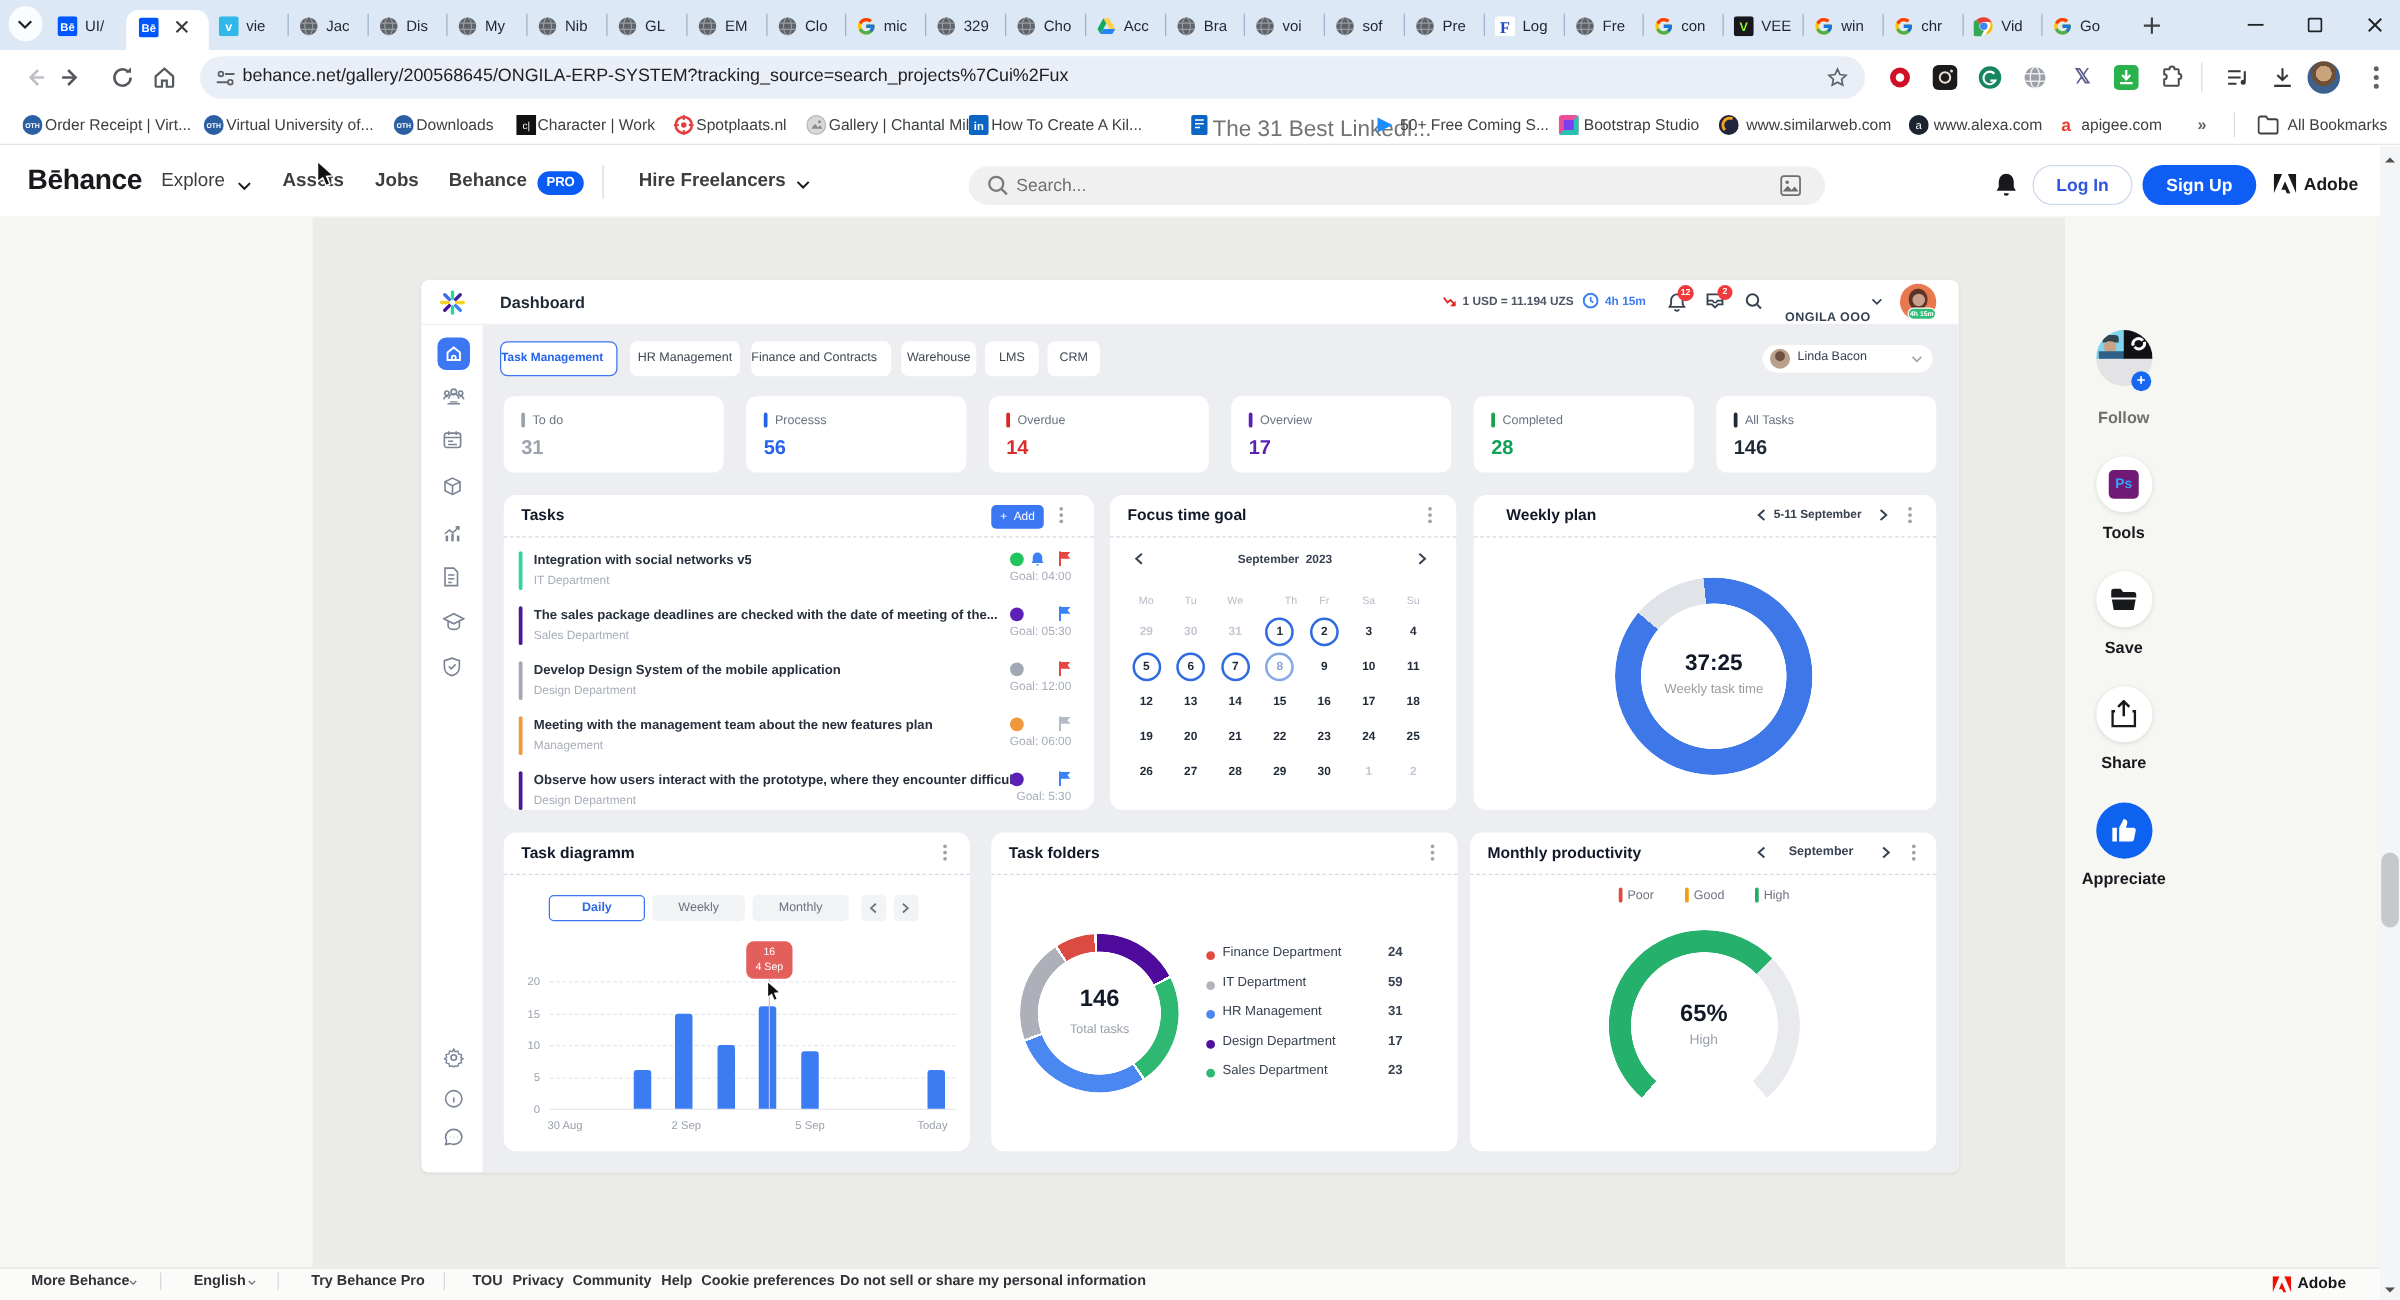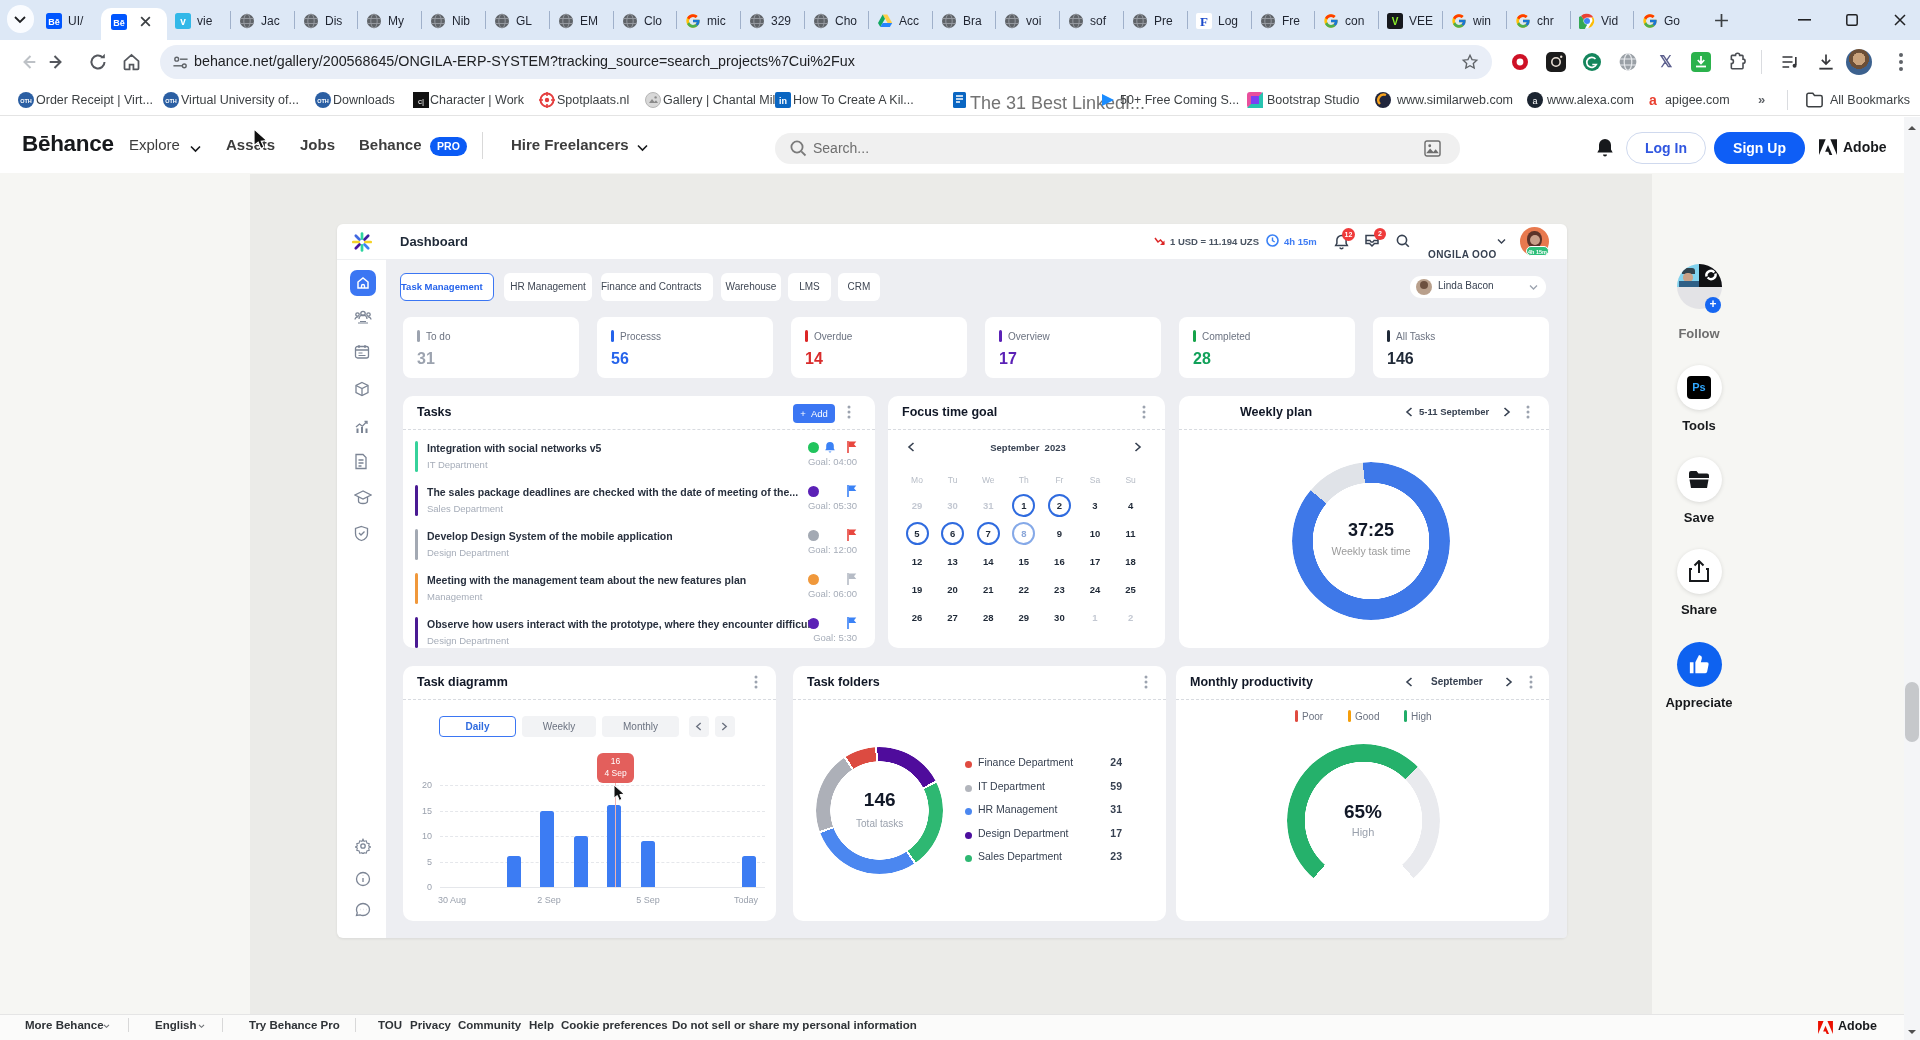--- a/index.html
+++ b/index.html
@@ -541,21 +541,21 @@
 <div class="a" style="left:2px;top:17px;width:21px;height:6px;background:#2e5f86"></div>
 <div class="a" style="left:22.5px;top:0;width:22.5px;height:23px;background:#101114"></div>
 <svg class="a" style="left:27px;top:3.5px" width="14" height="14" viewBox="0 0 14 14">
       <path d="M2.5 8.5a4.5 4.5 0 0 1 7.8-4M11.5 5.5a4.5 4.5 0 0 1-7.8 4" stroke="#fff" stroke-width="2.4" fill="none"></path>
     </svg>
 </div>
 <div class="a" style="left:1705px;top:297px;width:16px;height:16px;border-radius:50%;background:#1667f2;color:#fff;font-size:12px;text-align:center;line-height:15px;font-weight:bold">+</div>
 <div class="a" style="left:1639px;top:326px;width:120px;text-align:center;font-size:13px;font-weight:bold;color:#6e6e6e">Follow</div>
 
 <div class="a" style="left:1677px;top:365px;width:45px;height:45px;border-radius:50%;background:#fff;box-shadow:0 1px 4px rgba(0,0,0,0.12)"></div>
-<div class="a" style="left:1687px;top:376px;width:24px;height:23px;border-radius:4px;background:#000000;color:#31a8ff;font-size:11px;font-weight:bold;text-align:center;line-height:23px">Ps</div>
+<div class="a" style="left:1687px;top:376px;width:24px;height:23px;border-radius:4px;background:#701a75;color:#31a8ff;font-size:11px;font-weight:bold;text-align:center;line-height:23px">Ps</div>
 <div class="a" style="left:1639px;top:418px;width:120px;text-align:center;font-size:13px;font-weight:bold;color:#17191c">Tools</div>
 
 <div class="a" style="left:1677px;top:457px;width:45px;height:45px;border-radius:50%;background:#fff;box-shadow:0 1px 4px rgba(0,0,0,0.12)"></div>
 <svg class="a" style="left:1688px;top:470px" width="22" height="19" viewBox="0 0 22 19">
     <path d="M1 3a2 2 0 0 1 2-2h5.5l2 2.5H19a2 2 0 0 1 2 2V8H1z" fill="#17191c"></path>
     <path d="M1.5 9.5h19L19 18H3z" fill="#17191c"></path>
   </svg>
 <div class="a" style="left:1639px;top:510px;width:120px;text-align:center;font-size:13px;font-weight:bold;color:#17191c">Save</div>
 
 <div class="a" style="left:1677px;top:549px;width:45px;height:45px;border-radius:50%;background:#fff;box-shadow:0 1px 4px rgba(0,0,0,0.12)"></div>
@@ -864,21 +864,21 @@
   </div>
 <div class="a" style="left:1134.0px;top:442.0px">
     <svg width="8" height="10" viewBox="0 0 8 10">
       <path d="M1.5 1L6 5l-4.5 4" stroke="#374151" stroke-width="1.6" fill="none"></path>
     </svg>
   </div>
 <div class="a" style="left:938.0px;top:441.5px;width:180px;text-align:center;font-size:9.5px;font-weight:600;color:#374151">September&nbsp; 2023</div>
 <div class="a" style="left:903.0px;top:475.0px;width:28px;text-align:center;font-size:8.5px;color:#b6bcc6">Mo</div>
 <div class="a" style="left:938.6px;top:475.0px;width:28px;text-align:center;font-size:8.5px;color:#b6bcc6">Tu</div>
 <div class="a" style="left:974.2px;top:475.0px;width:28px;text-align:center;font-size:8.5px;color:#b6bcc6">We</div>
-<div class="a" style="left:1009.8px;top:475.0px;width:28px;text-align:center;font-size:8.5px;color:#b6bcc6">Th</div>
+<div class="a" style="left:1009.8px;top:475.0px;width:28px;text-align:right;font-size:8.5px;color:#b6bcc6">Th</div>
 <div class="a" style="left:1045.4px;top:475.0px;width:28px;text-align:center;font-size:8.5px;color:#b6bcc6">Fr</div>
 <div class="a" style="left:1081.0px;top:475.0px;width:28px;text-align:center;font-size:8.5px;color:#b6bcc6">Sa</div>
 <div class="a" style="left:1116.6px;top:475.0px;width:28px;text-align:center;font-size:8.5px;color:#b6bcc6">Su</div>
 <div class="a" style="left:903.0px;top:499.5px;width:28px;text-align:center;font-size:9.5px;font-weight:600;color:#c3c8d2">29</div>
 <div class="a" style="left:938.6px;top:499.5px;width:28px;text-align:center;font-size:9.5px;font-weight:600;color:#c3c8d2">30</div>
 <div class="a" style="left:974.2px;top:499.5px;width:28px;text-align:center;font-size:9.5px;font-weight:600;color:#c3c8d2">31</div>
 <div class="a" style="left:1012.3px;top:493.5px;width:23px;height:23px;border-radius:50%;border:2px solid #2f6bdf"></div>
 <div class="a" style="left:1009.8px;top:499.5px;width:28px;text-align:center;font-size:9.5px;font-weight:600;color:#1f2937">1</div>
 <div class="a" style="left:1047.9px;top:493.5px;width:23px;height:23px;border-radius:50%;border:2px solid #2f6bdf"></div>
 <div class="a" style="left:1045.4px;top:499.5px;width:28px;text-align:center;font-size:9.5px;font-weight:600;color:#1f2937">2</div>
@@ -910,21 +910,21 @@
 <div class="a" style="left:1081.0px;top:583.5px;width:28px;text-align:center;font-size:9.5px;font-weight:600;color:#1f2937">24</div>
 <div class="a" style="left:1116.6px;top:583.5px;width:28px;text-align:center;font-size:9.5px;font-weight:600;color:#1f2937">25</div>
 <div class="a" style="left:903.0px;top:611.5px;width:28px;text-align:center;font-size:9.5px;font-weight:600;color:#1f2937">26</div>
 <div class="a" style="left:938.6px;top:611.5px;width:28px;text-align:center;font-size:9.5px;font-weight:600;color:#1f2937">27</div>
 <div class="a" style="left:974.2px;top:611.5px;width:28px;text-align:center;font-size:9.5px;font-weight:600;color:#1f2937">28</div>
 <div class="a" style="left:1009.8px;top:611.5px;width:28px;text-align:center;font-size:9.5px;font-weight:600;color:#1f2937">29</div>
 <div class="a" style="left:1045.4px;top:611.5px;width:28px;text-align:center;font-size:9.5px;font-weight:600;color:#1f2937">30</div>
 <div class="a" style="left:1081.0px;top:611.5px;width:28px;text-align:center;font-size:9.5px;font-weight:600;color:#c3c8d2">1</div>
 <div class="a" style="left:1116.6px;top:611.5px;width:28px;text-align:center;font-size:9.5px;font-weight:600;color:#c3c8d2">2</div>
 <div class="a" style="left:1179.0px;top:396.0px;width:370px;height:252px;background:#fff;border-radius:10px;overflow:hidden"></div>
-<div class="a" style="left:1240px;top:405.0px;font-size:12.5px;font-weight:bold;color:#111827">Weekly plan</div>
+<div class="a" style="left:1205px;top:405.0px;font-size:12.5px;font-weight:bold;color:#111827">Weekly plan</div>
 <div class="a" style="left:1405.0px;top:407.0px">
     <svg width="8" height="10" viewBox="0 0 8 10">
       <path d="M6.5 1L2 5l4.5 4" stroke="#374151" stroke-width="1.6" fill="none"></path>
     </svg>
   </div>
 <div class="a" style="left:1419.0px;top:406.0px;font-size:9.5px;font-weight:600;color:#374151">5-11 September</div>
 <div class="a" style="left:1503.0px;top:407.0px">
     <svg width="8" height="10" viewBox="0 0 8 10">
       <path d="M1.5 1L6 5l-4.5 4" stroke="#374151" stroke-width="1.6" fill="none"></path>
     </svg>

